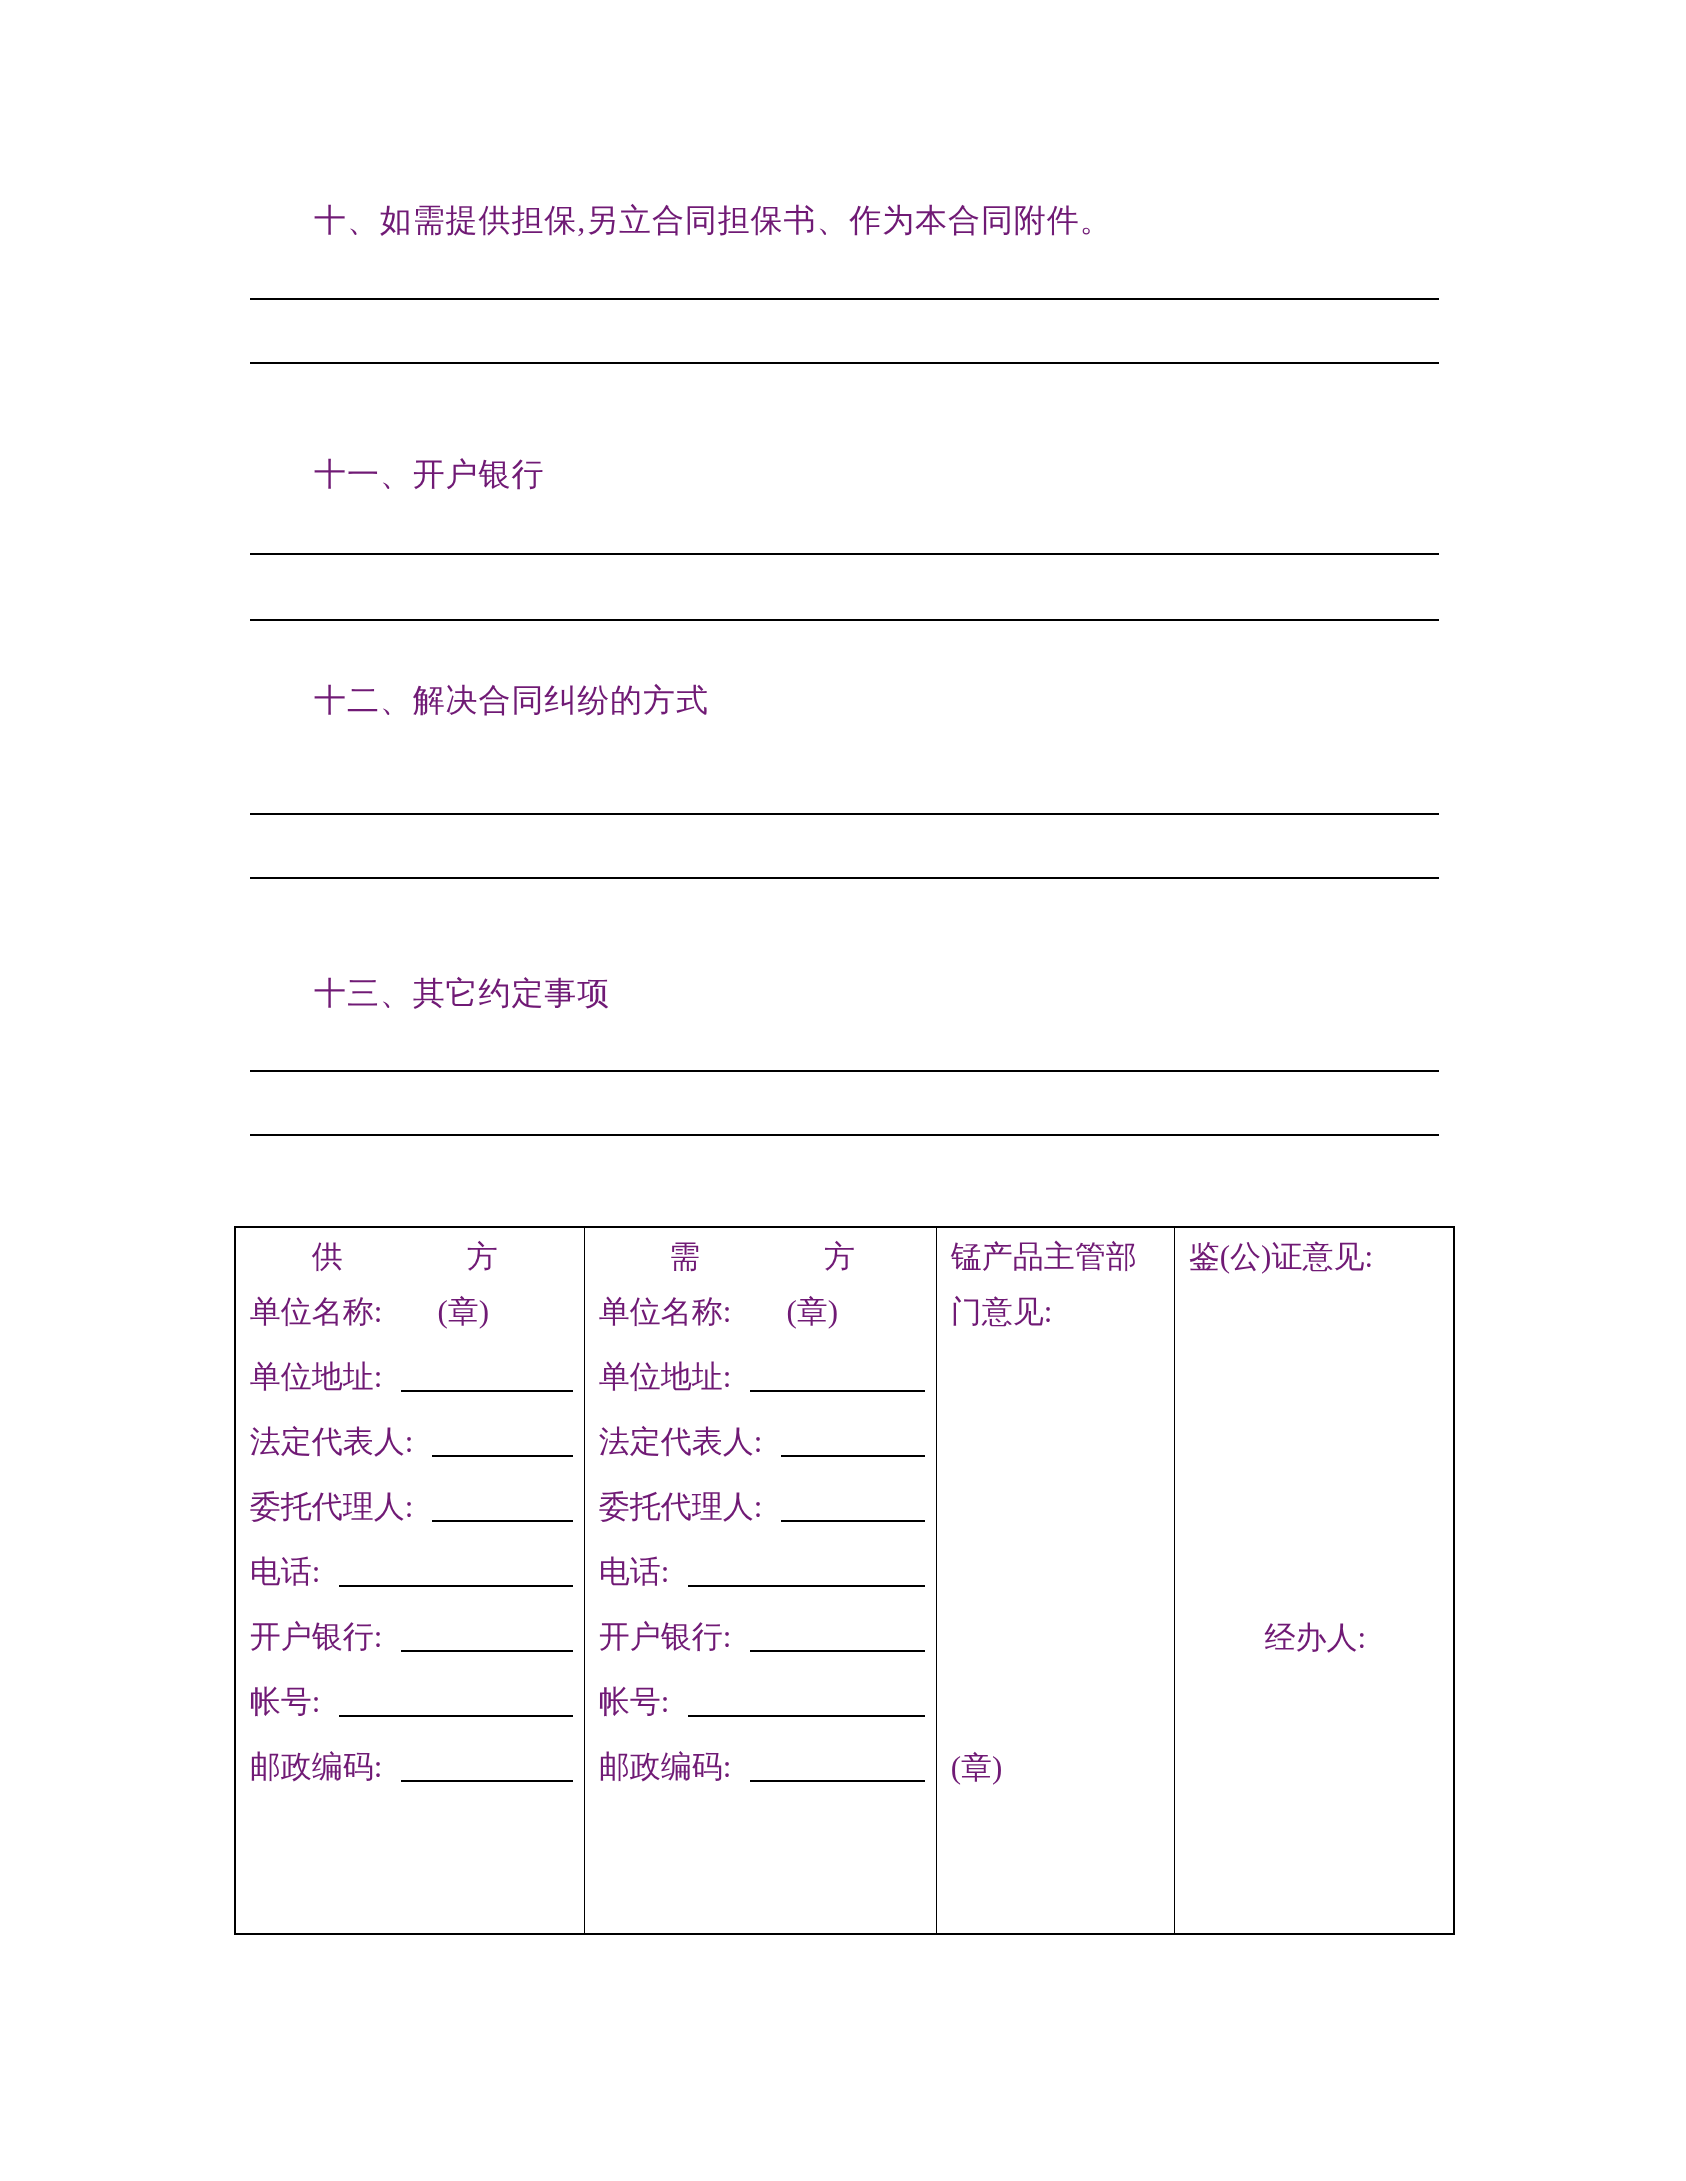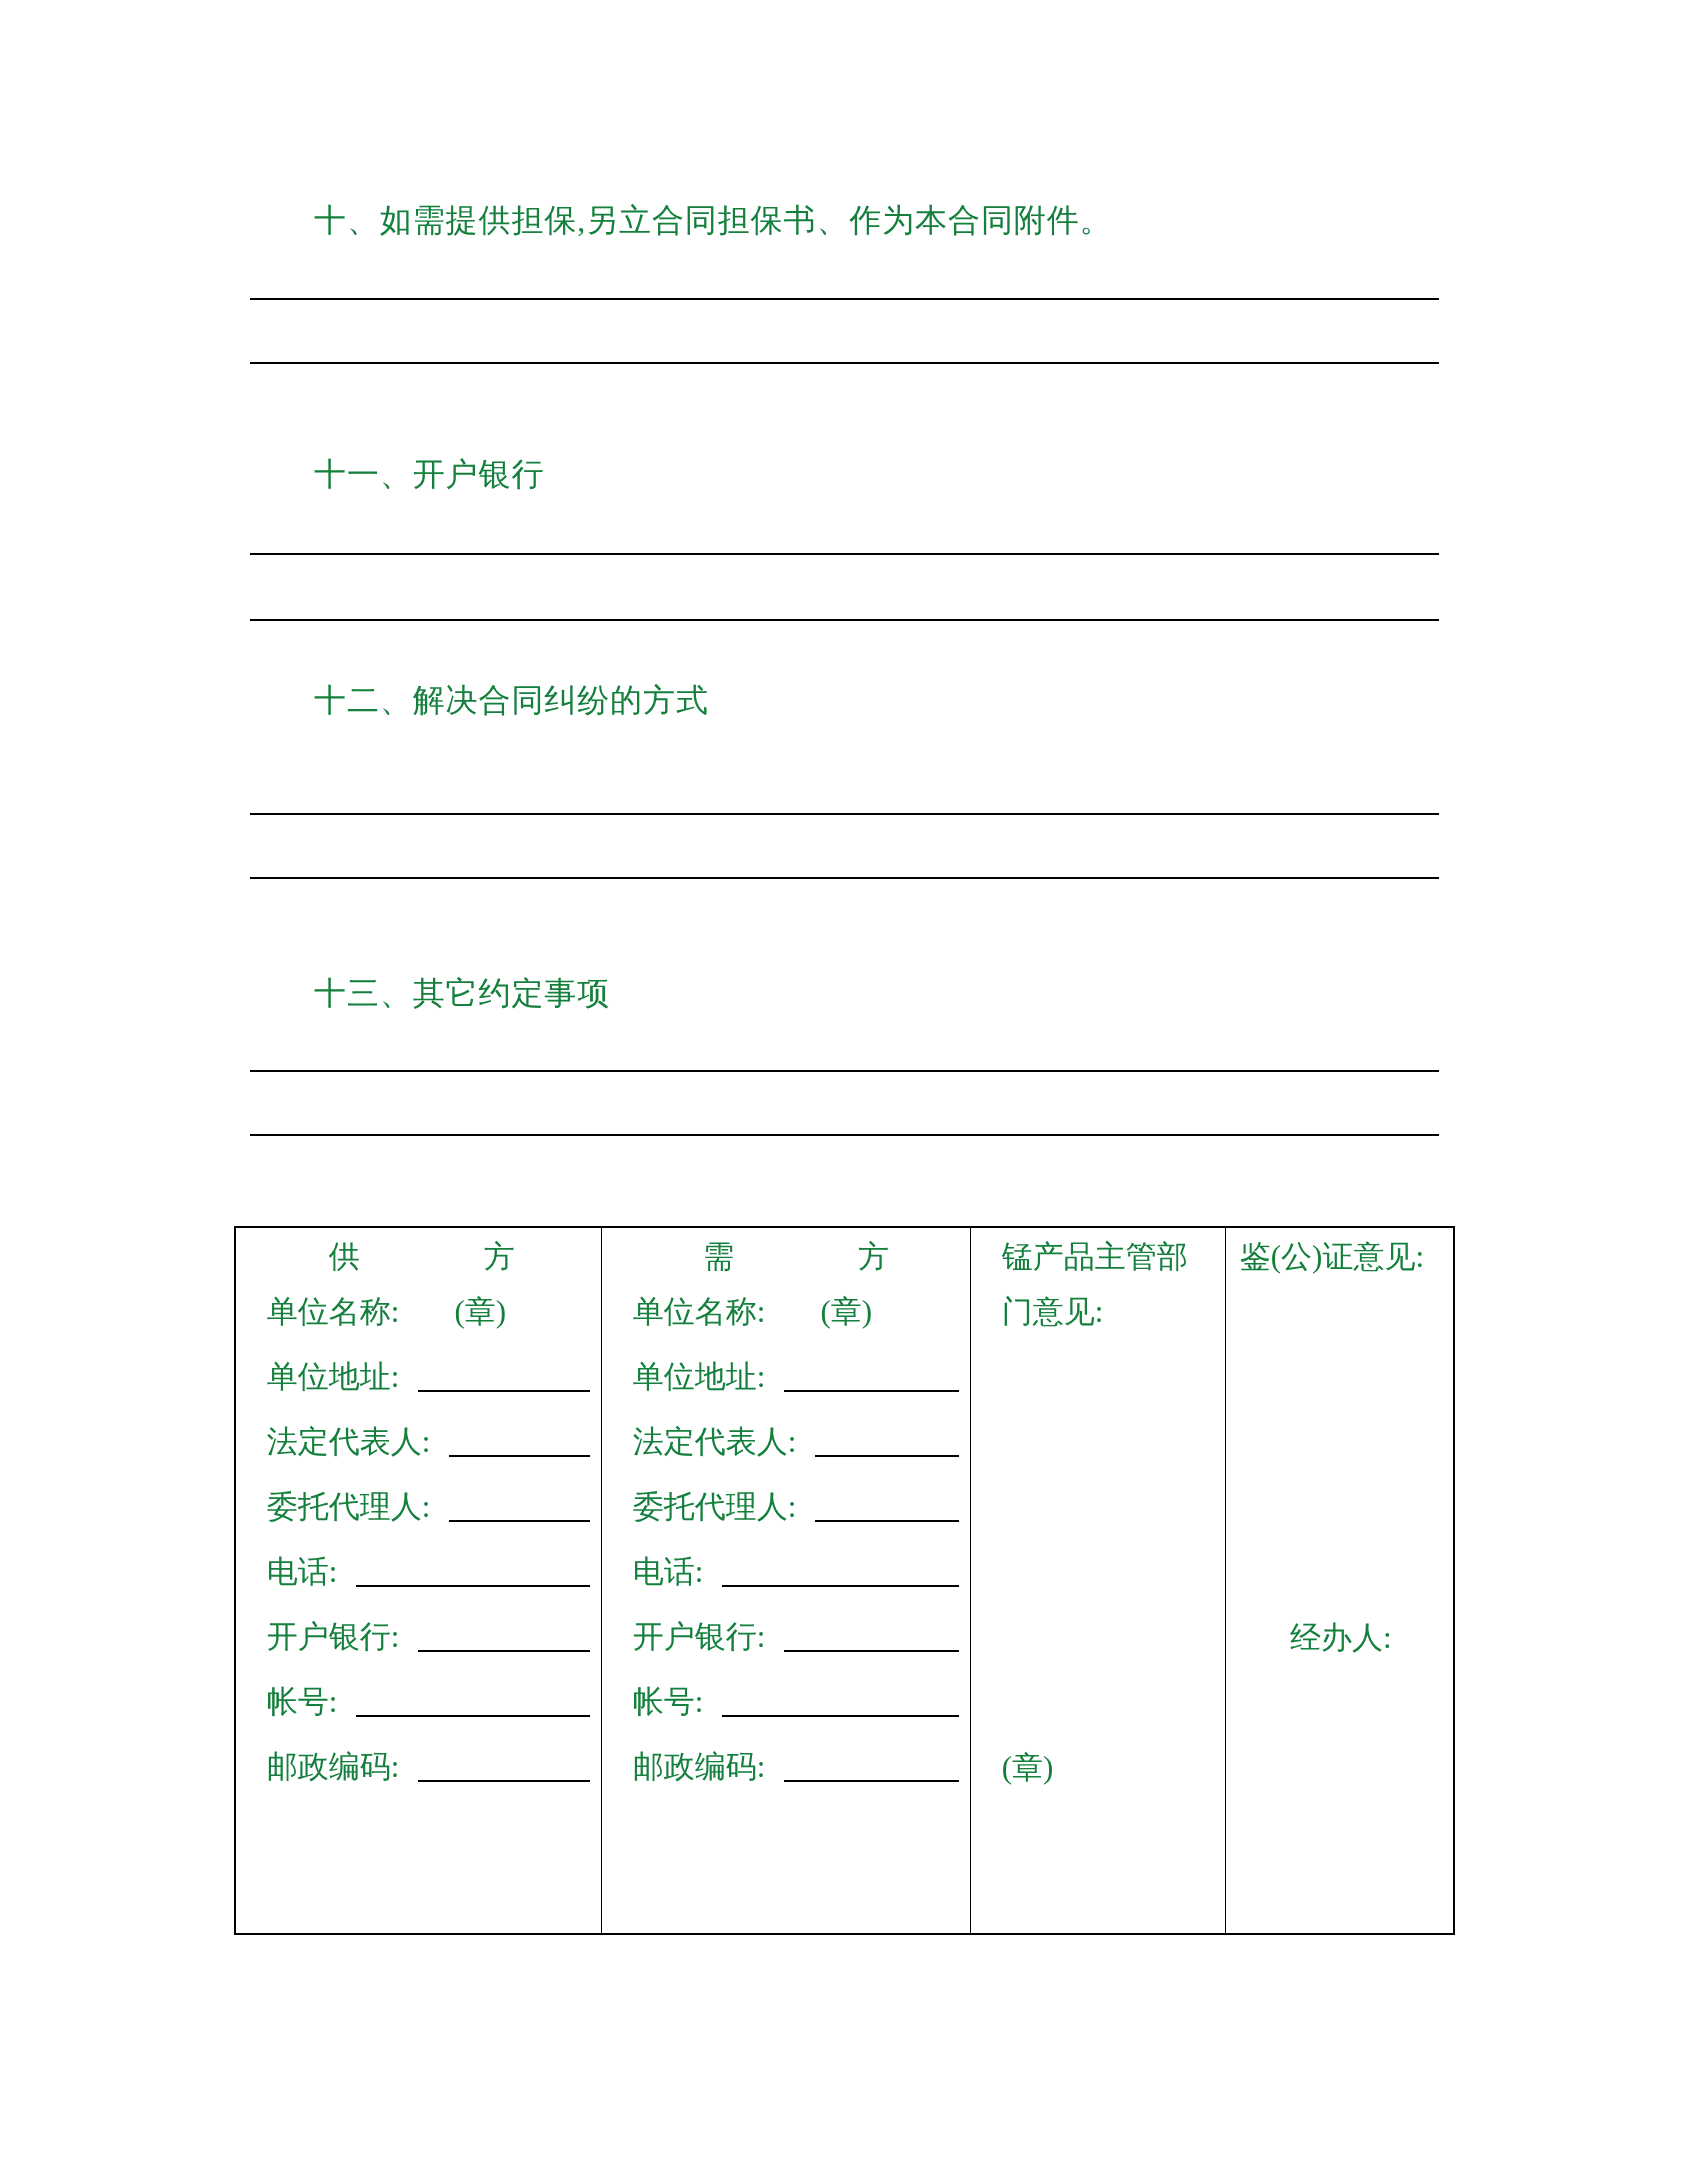--- a/index.html
+++ b/index.html
@@ -1,21 +1,21 @@
 <!DOCTYPE html>
 <html style="font-size:14.7px"><head>
 <meta charset="utf-8">
 <style>
   html,body{margin:0;padding:0;background:#e8e8e8;}
   .page{
     position:relative;
     width:1686px;height:2182px;
     background:#ffffff;
     font-family:"Liberation Serif","DejaVu Serif",serif;
-    color:#15803d;
+    color:#701a75;
     overflow:hidden;
   }
   .heading{
     position:absolute;
     left:314px;
     font-size:32px;
     line-height:37px;
     white-space:nowrap;
     letter-spacing:0.9px;
   }
@@ -33,21 +33,21 @@
     border:2.8px solid #000000;
     box-sizing:border-box;
     display:flex;
     font-size:31px;
   }
   .cell{
     box-sizing:border-box;
     padding:5.5px 11px 0 13.8px;
     overflow:hidden;
   }
-  .cell.sep{border-right:1.8px solid #000000;margin-left:17px;}
+  .cell.sep{border-right:1.8px solid #000000;}
   .col1{width:349px;}
   .col2{width:352px;text-align:center;}
   .col3{width:238px;font-family:Liberation Serif, serif;}
   .col4{flex:1;}
   .cell-header{
     height:46px;
     line-height:46px;
     white-space:nowrap;
   }
   .cell-header.indent{padding-left:62px;}

